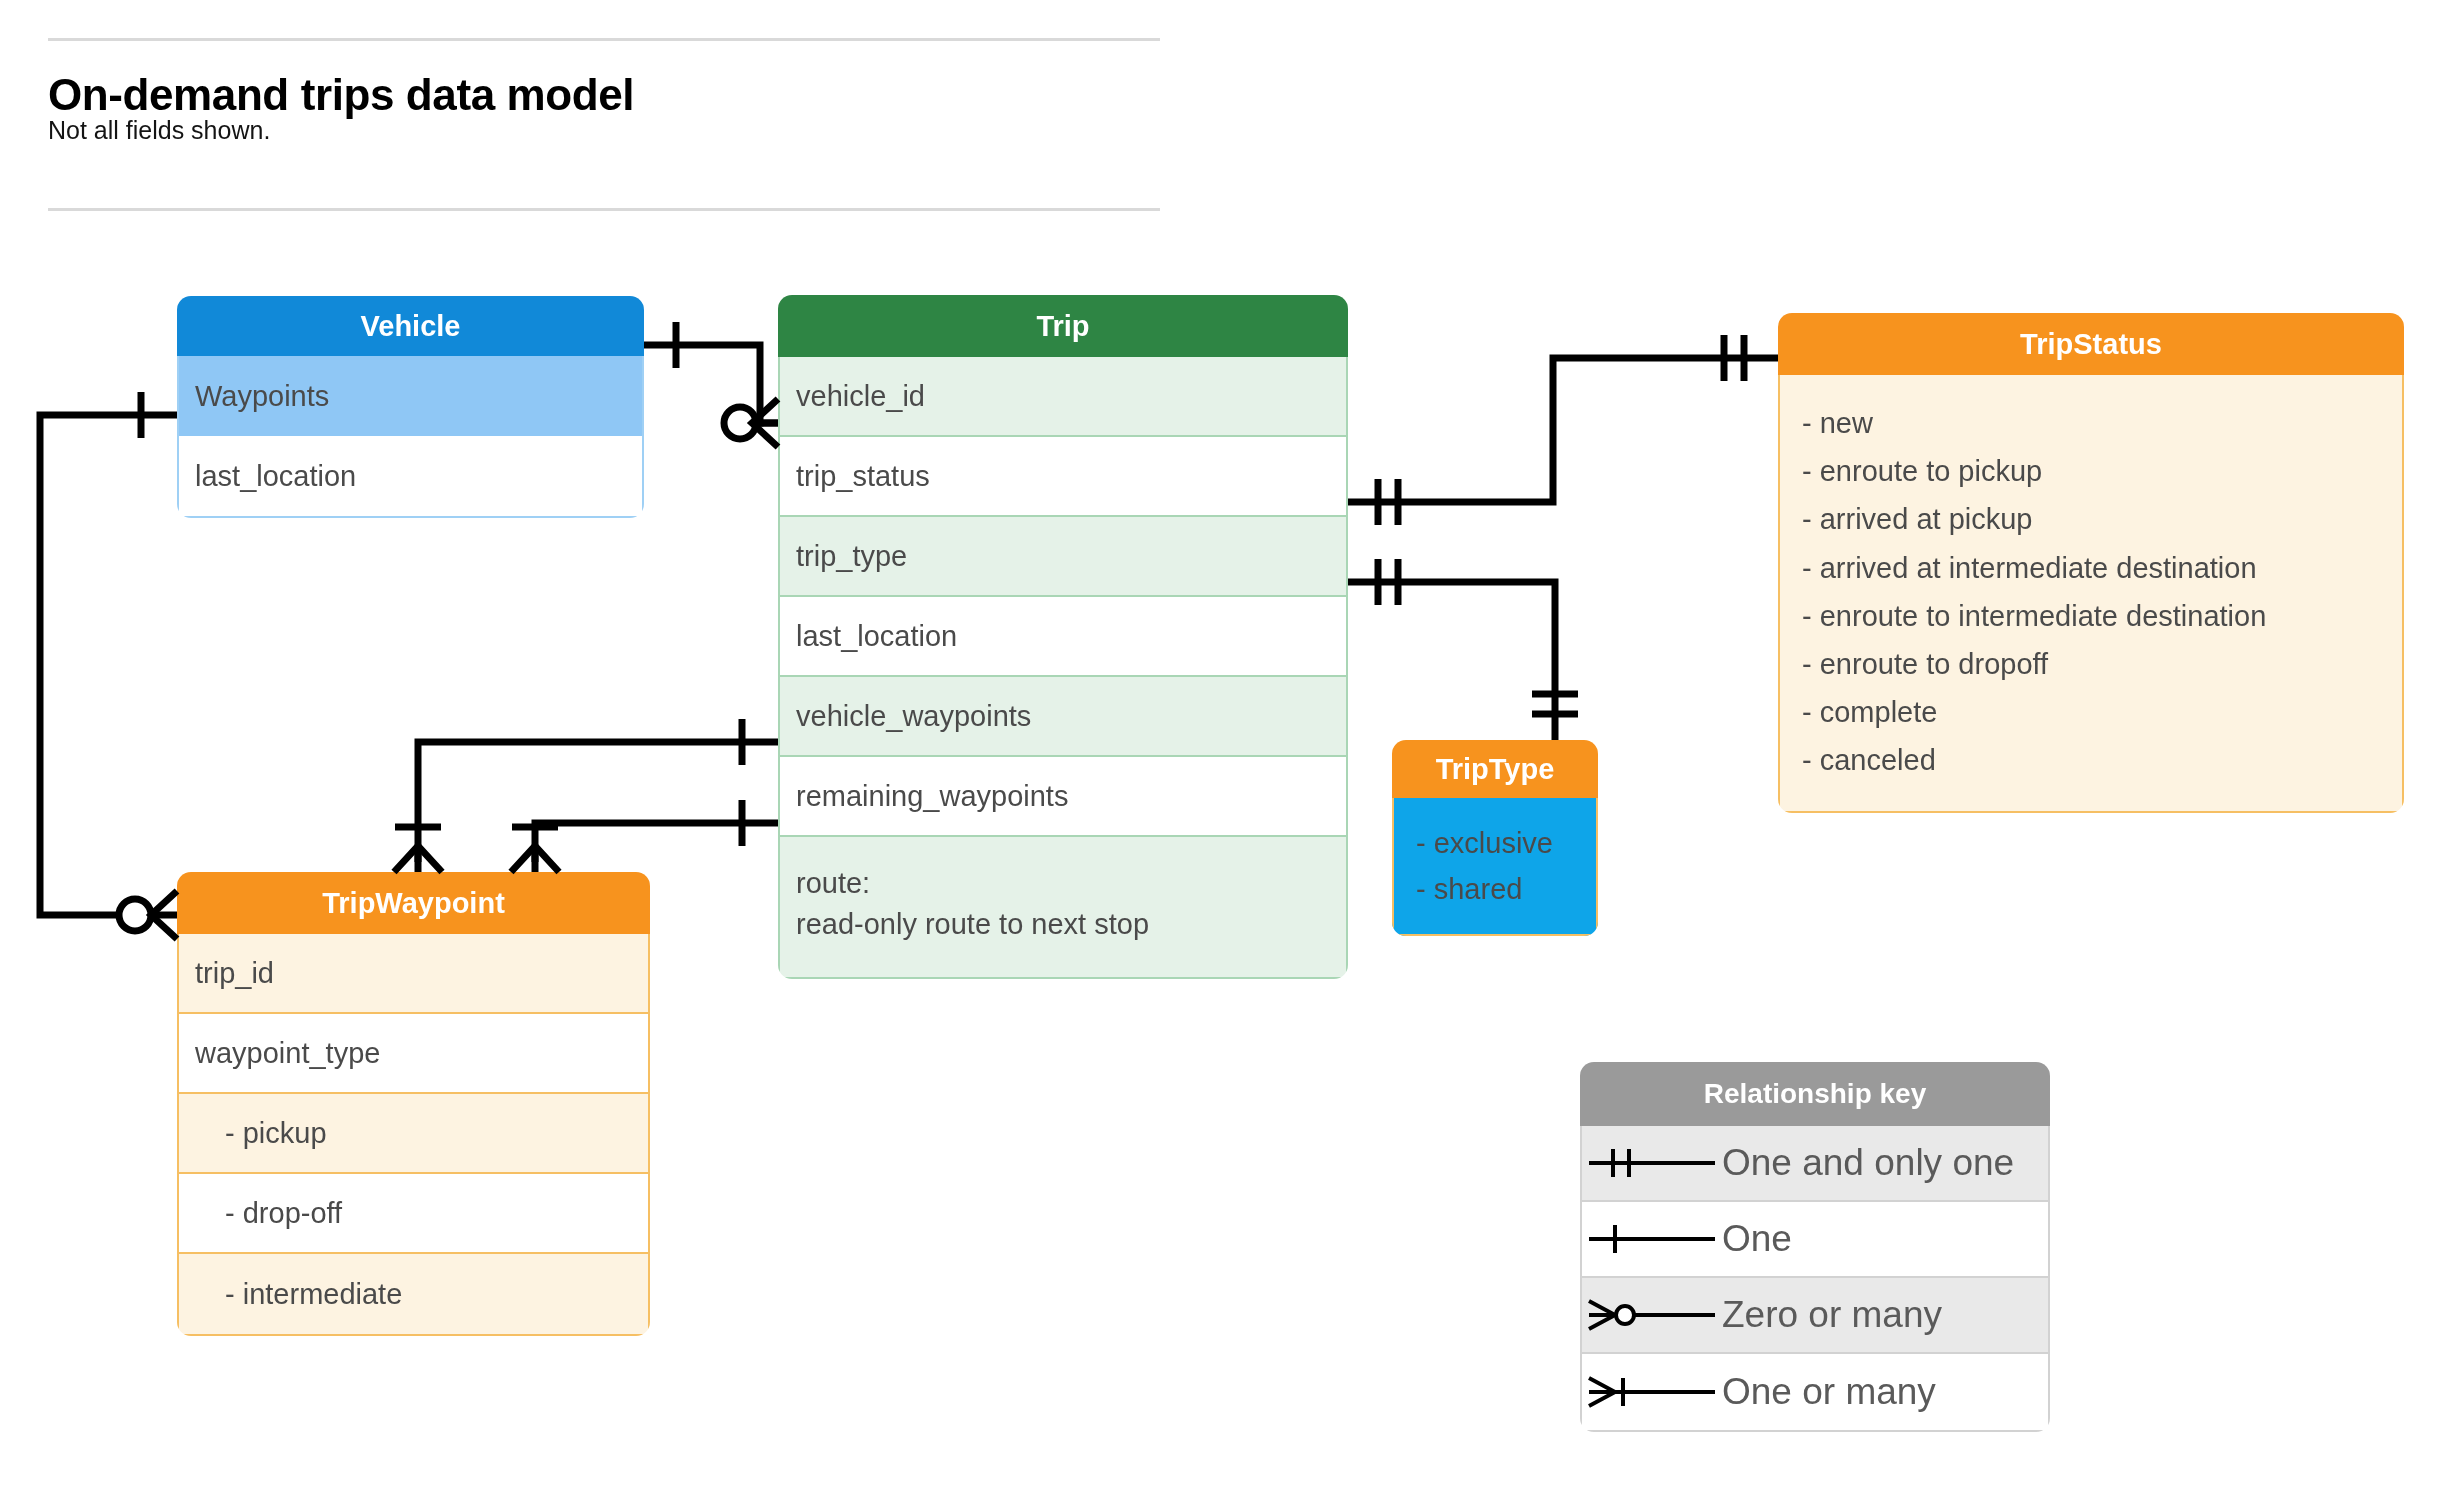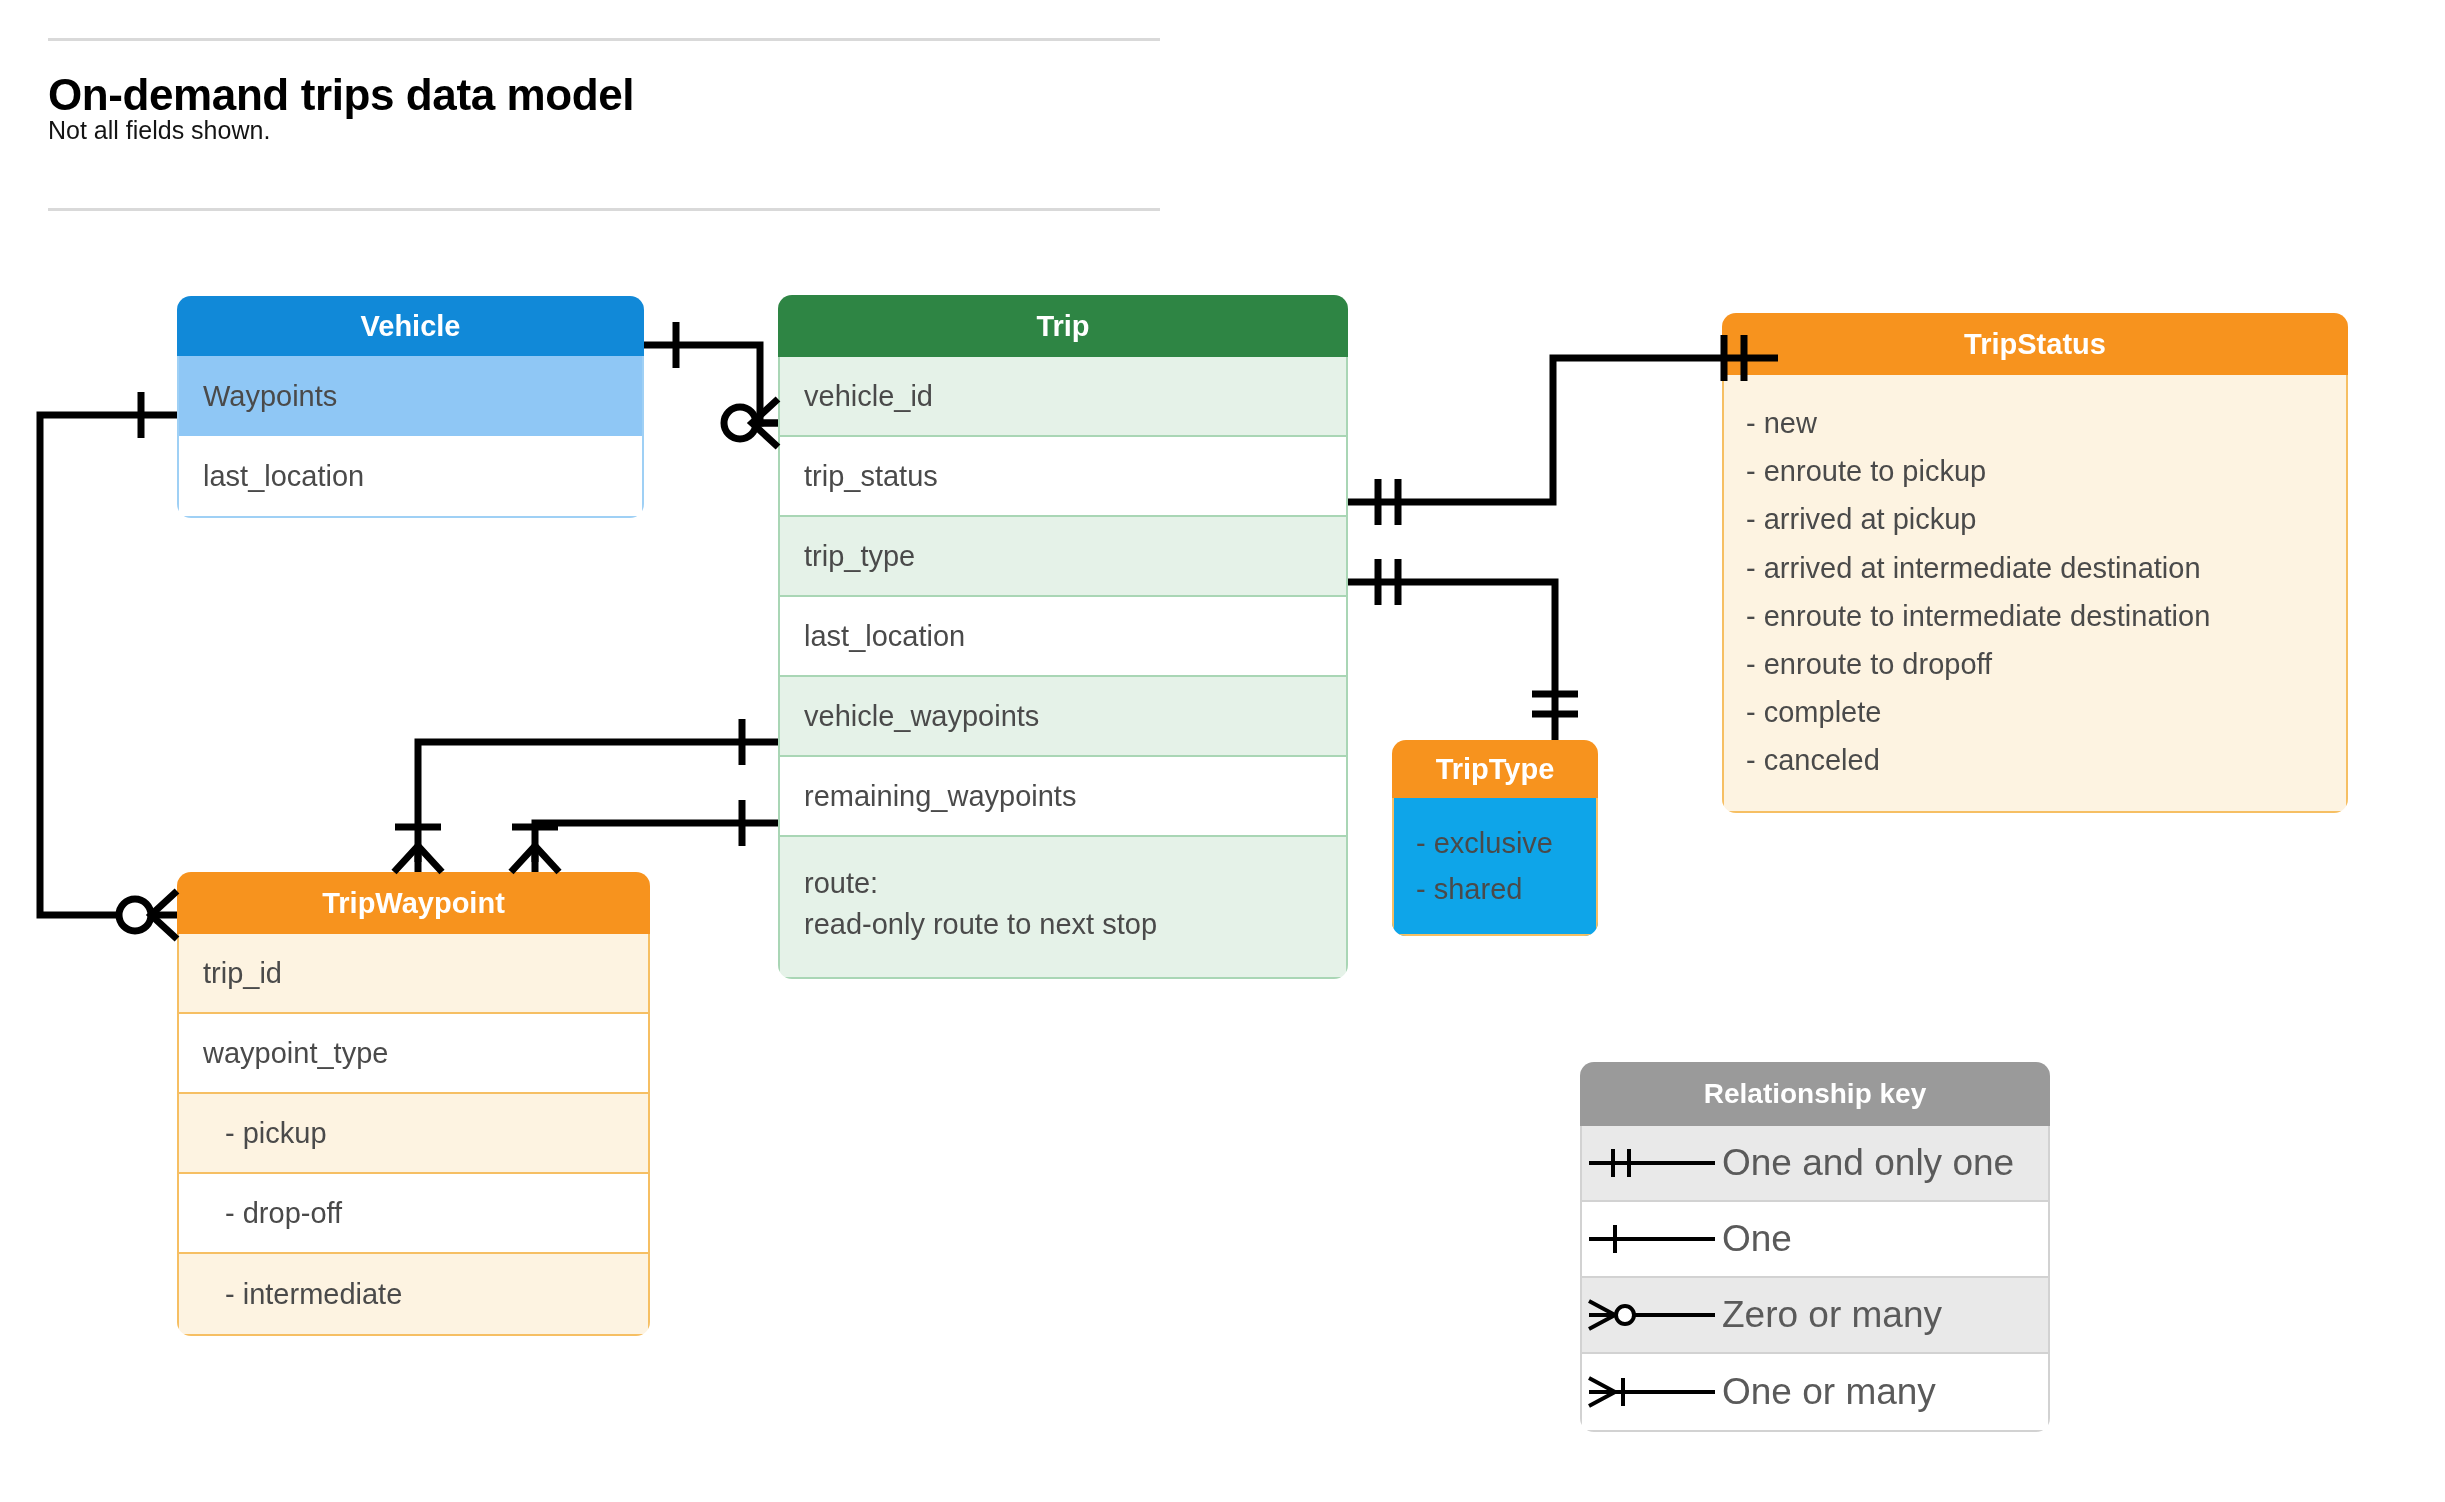--- a/index.html
+++ b/index.html
@@ -64,21 +64,21 @@
     display: flex;
     align-items: center;
     justify-content: center;
   }
   .entity-body { display: block; }
   .row {
     font-size: 29px;
     color: #4a4a4a;
     display: flex;
     align-items: center;
-    padding-left: 24px;
+    padding-left: 16px;
   }
   .row.multiline {
     display: block;
     padding-top: 26px;
     line-height: 1.42;
   }
 
   
   #entity-vehicle { left: 177px; top: 296px; width: 467px; }
   #entity-vehicle .entity-head { height: 60px; background: #1189d8; }
@@ -92,21 +92,21 @@
   #entity-trip { left: 778px; top: 295px; width: 570px; }
   #entity-trip .entity-head { height: 62px; background: #2e8544; }
   #entity-trip .entity-body { border: 2px solid #a9d6b5; border-top: none; }
   #entity-trip .row { height: 80px; border-bottom: 2px solid #a9d6b5; }
   #entity-trip .row:last-child { border-bottom: none; }
   #entity-trip .row.alt { background: #e5f2e8; }
   #entity-trip .row.plain { background: #ffffff; }
   #entity-trip .row.multiline { height: 140px; }
 
   
-  #entity-tripstatus { left: 1722px; top: 313px; width: 626px; }
+  #entity-tripstatus { left: 1778px; top: 313px; width: 626px; }
   #entity-tripstatus .entity-head { height: 62px; background: #f7931e; }
   #entity-tripstatus .enum-body {
     background: #fdf3e1;
     border: 2px solid #f6bf63;
     border-top: none;
     padding: 24px 0 26px 22px;
   }
   #entity-tripstatus .enum-item { font-size: 29px; color: #4a4a4a; line-height: 1.11; padding: 8px 0; }
 
   

